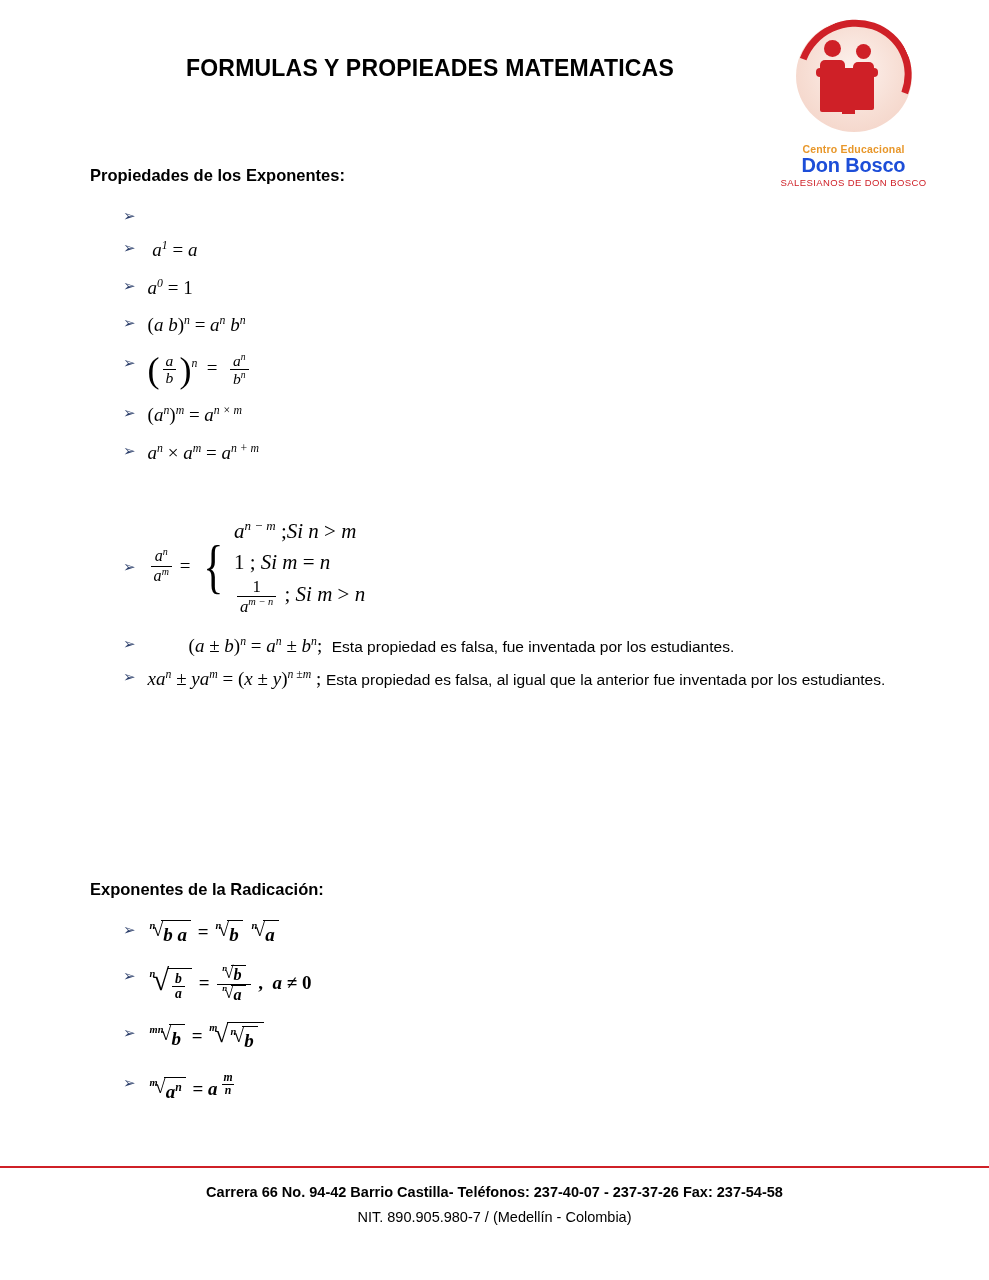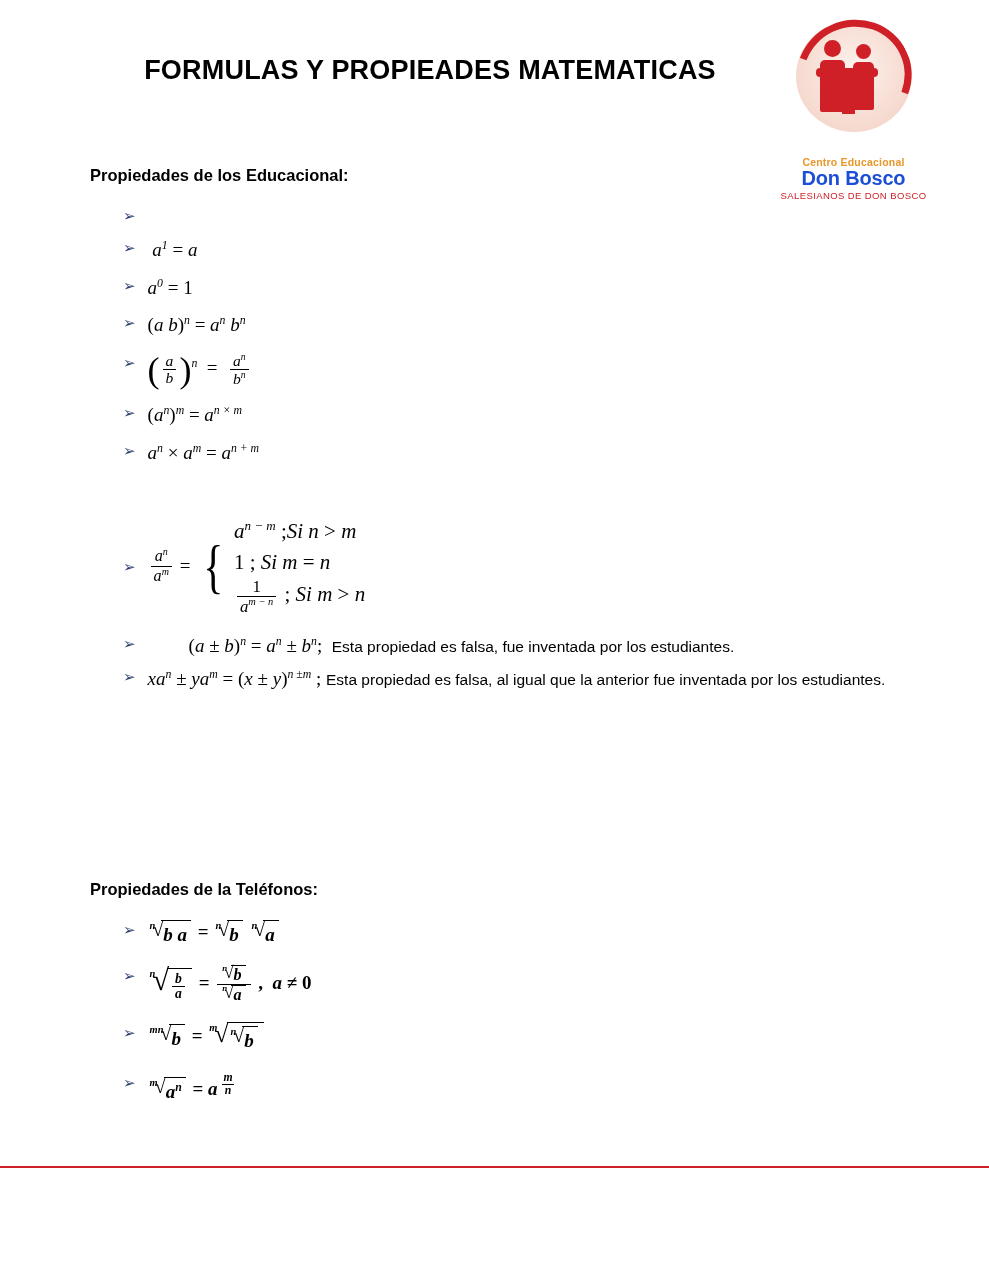--- a/index.html
+++ b/index.html
@@ -23,21 +23,21 @@
     box-sizing: border-box;
   }
 
   
   .doc-title {
     position: absolute;
     top: 55px;
     left: 0;
     width: 860px;
     text-align: center;
-    font-size: 27px;
+    font-size: 23px;
     font-weight: bold;
     letter-spacing: 0.2px;
     font-family: "Liberation Sans", sans-serif;
   }
 
   .logo-block {
     position: absolute;
     top: 18px;
     right: 48px;
     width: 175px;
@@ -83,21 +83,21 @@
   .f2-head { left: 66px; top: 26px; width: 15px; height: 15px; }
   .f2-body { left: 63px; top: 44px; width: 21px; height: 48px; border-radius: 5px 5px 2px 2px; }
   .f3-bar { left: 52px; top: 52px; width: 13px; height: 44px; }
   .f-arms { left: 26px; top: 50px; width: 62px; height: 9px; border-radius: 4px; }
 
   .logo-line1 {
     font-size: 10.5px;
     color: #e8972a;
     font-weight: bold;
     letter-spacing: 0.2px;
-    margin-top: 20px;
+    margin-top: 7px;
   }
   .logo-line2 {
     font-size: 20px;
     color: #1d4ed8;
     font-weight: bold;
     line-height: 1.05;
     letter-spacing: -0.2px;
   }
   .logo-line3 {
     font-size: 9.5px;
@@ -276,21 +276,21 @@
       <div class="fig head f2-head"></div>
       <div class="fig f2-body"></div>
       <div class="fig f-arms"></div>
     </div>
     <div class="logo-line1">Centro Educacional</div>
     <div class="logo-line2">Don Bosco</div>
     <div class="logo-line3">SALESIANOS DE DON BOSCO</div>
   </div>
 
   <div class="section" style="top:166px;">
-    <div class="section-heading">Propiedades de los Educacional:</div>
+    <div class="section-heading">Propiedades de los Exponentes:</div>
 
     <div class="item" style="margin-top:20px;">
       <span class="bullet">➢</span>
     </div>
 
     <div class="item">
       <span class="bullet">➢</span>
       <span class="math">&nbsp;a<sup class="ex">1</sup> <span class="op">=</span> a</span>
     </div>
 
@@ -370,21 +370,21 @@
     <div class="item" style="margin-top:8px;">
       <span class="bullet">➢</span>
       <span class="math" style="width:760px;">
         xa<sup class="ex">n</sup> <span class="op">±</span> ya<sup class="ex">m</sup> <span class="op">=</span> <span class="op">(</span>x <span class="op">±</span> y<span class="op">)</span><sup class="ex">n ±m</sup> <span class="op">;</span>
         <span class="text">Esta propiedad es falsa, al igual que la anterior fue inventada por los estudiantes.</span>
       </span>
     </div>
   </div>
 
   <div class="section" style="top:880px;">
-    <div class="section-heading">Propiedades de la Teléfonos:</div>
+    <div class="section-heading">Exponentes de la Radicación:</div>
 
     <div class="item" style="margin-top:20px;">
       <span class="bullet">➢</span>
       <span class="math bold-math">
         <span class="rad">
             <span class="idx">n</span>
             <span class="sign">√</span>
             <span class="body">b a</span>
           </span>
         <span class="op">=</span>
@@ -461,14 +461,18 @@
         <span class="op">=</span>
         a<sup class="ex"><span class="frac" style="font-size:1em;">
               <span class="top">m</span>
               <span class="bot">n</span>
             </span></sup>
       </span>
     </div>
   </div>
 
   <div class="footer-rule"></div>
+  <div class="footer">
+    <div class="f-line1">Carrera 66 No. 94-42 Barrio Castilla- Teléfonos: 237-40-07 - 237-37-26 Fax: 237-54-58</div>
+    <div class="f-line2">NIT. 890.905.980-7 / (Medellín - Colombia)</div>
+  </div>
 
 </div>
 
 </body></html>

